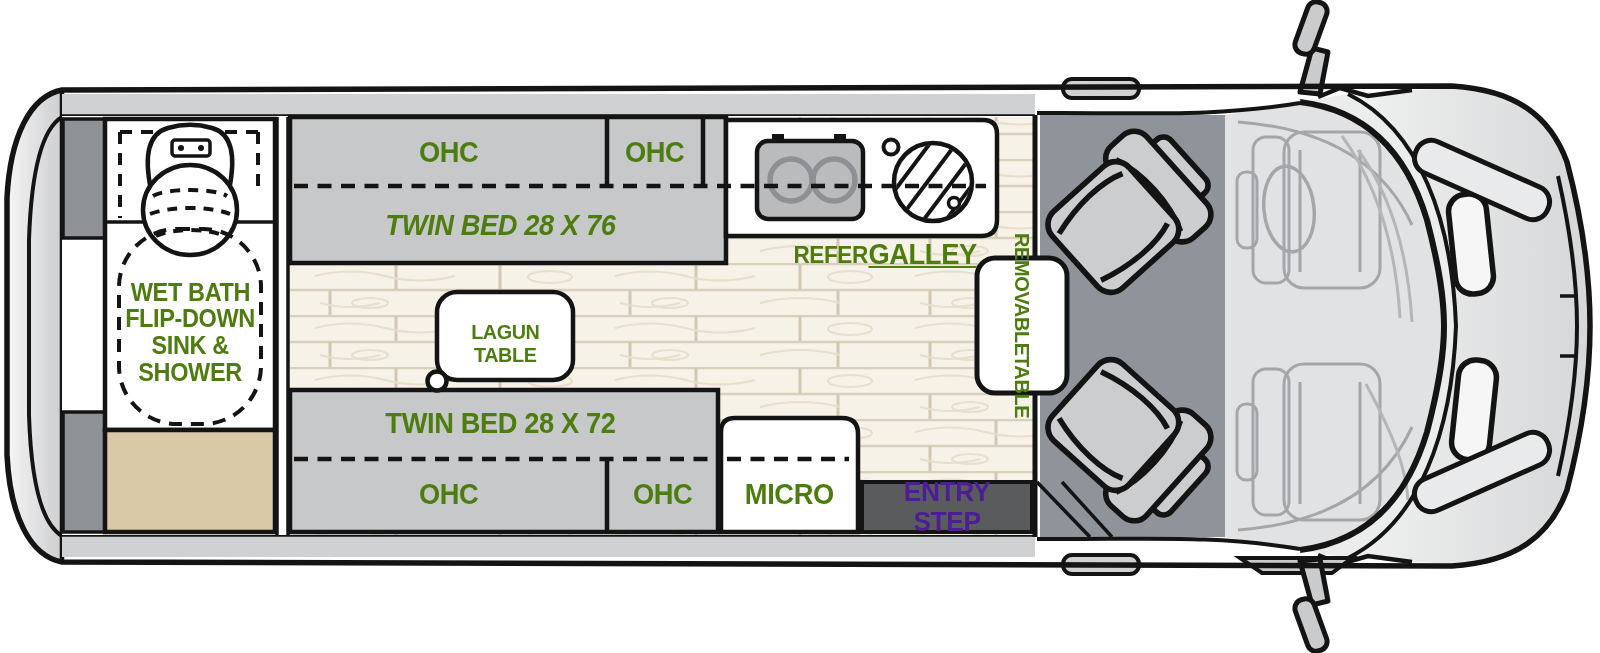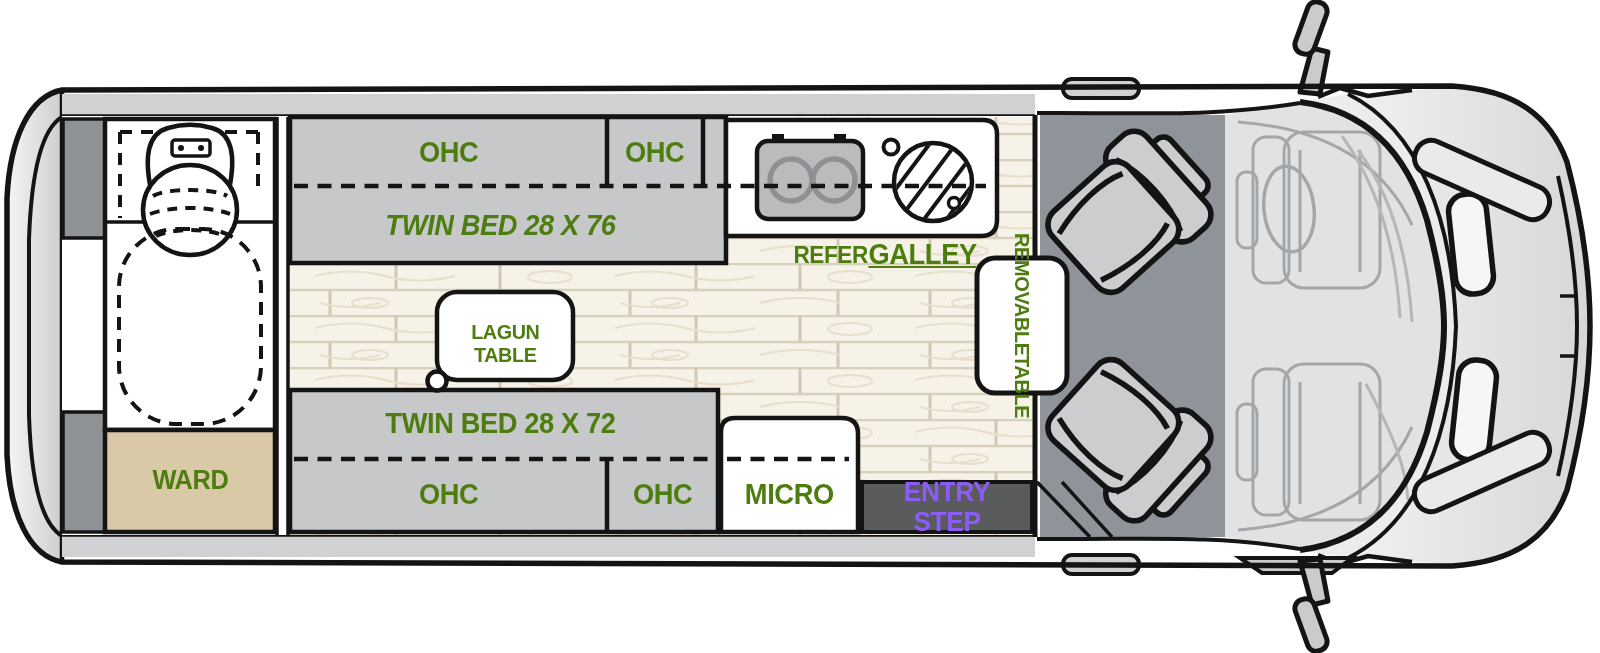--- a/index.html
+++ b/index.html
@@ -4,21 +4,21 @@
 <style>
   html,body{margin:0;padding:0;background:#ffffff;}
   .stage{position:relative;width:1600px;height:653px;background:#ffffff;overflow:hidden;
          font-family:"Liberation Sans", sans-serif;}
   .stage svg{position:absolute;left:0;top:0;}
   .overlay{position:absolute;left:0;top:0;width:1600px;height:653px;z-index:5;}
   .label{position:absolute;display:flex;align-items:center;justify-content:center;
          font-weight:700;color:#4d7c0f;letter-spacing:-0.4px;line-height:1.07;text-align:center;}
   .label .ln{display:block;transform:scaleX(0.94);}
   .stack{flex-direction:column;}
-  .white{color:#8b5cf6;}
+  .white{color:#4c1d95;}
   .vert{writing-mode:vertical-lr;display:flex;align-items:center;justify-content:center;
         line-height:1.12;}
   .vert .ln{display:block;transform:none;}
 </style>
 </head>
 <body>
 
 <div class="stage">
 
 <svg width="1600" height="653" viewBox="0 0 1600 653">
@@ -223,22 +223,25 @@
     <path d="M 1300,561 L 1312,605 L 1328,601 L 1320,559 Z"></path>
     <g transform="translate(1311,625) rotate(-20)">
           <rect x="-10" y="-27" width="20" height="54" rx="9"></rect>
         </g>
   </g>
 
   <path d="M 62,90 L 1452,86 C 1516,90 1550,116 1567,162 C 1584,227 1590,277 1590,326 C 1590,375 1584,425 1567,490 C 1550,536 1516,562 1452,566 L 62,562 C 30,556 10,516 7,455 L 7,198 C 10,137 30,96 62,90 Z" fill="none" stroke="#141414" stroke-width="5.5"></path>
 </svg>
 
 <div class="overlay">
-  <div class="label" style="left:105px;top:430px;width:170px;height:100px;font-size:27px;">
-    <span class="ln">WARD</span>
+  <div class="label stack" style="left:110px;top:258px;width:160px;height:148px;font-size:25px;">
+    <span class="ln">WET BATH</span>
+    <span class="ln">FLIP-DOWN</span>
+    <span class="ln">SINK &amp;</span>
+    <span class="ln">SHOWER</span>
   </div>
   <div class="label" style="left:290px;top:117px;width:317px;height:72px;font-size:29px;">
     <span class="ln">OHC</span>
   </div>
   <div class="label" style="left:607px;top:117px;width:96px;height:72px;font-size:29px;">
     <span class="ln">OHC</span>
   </div>
   <div class="label" style="left:290px;top:190px;width:420px;height:72px;font-size:29px;font-style:italic;">
     <span class="ln">TWIN BED 28 X 76</span>
   </div>

